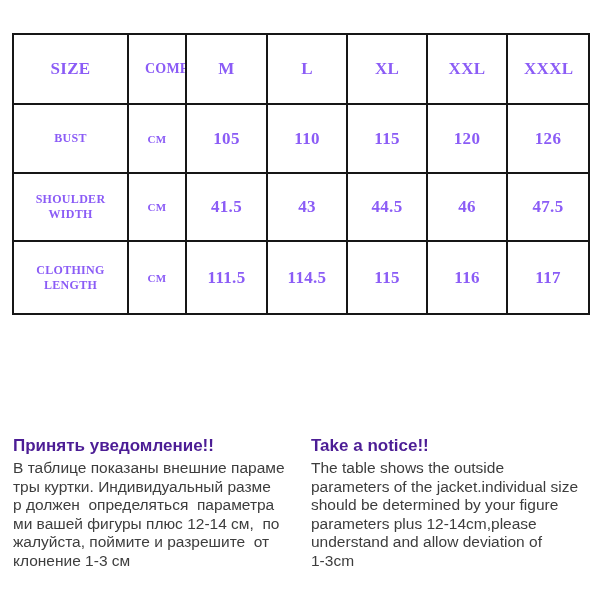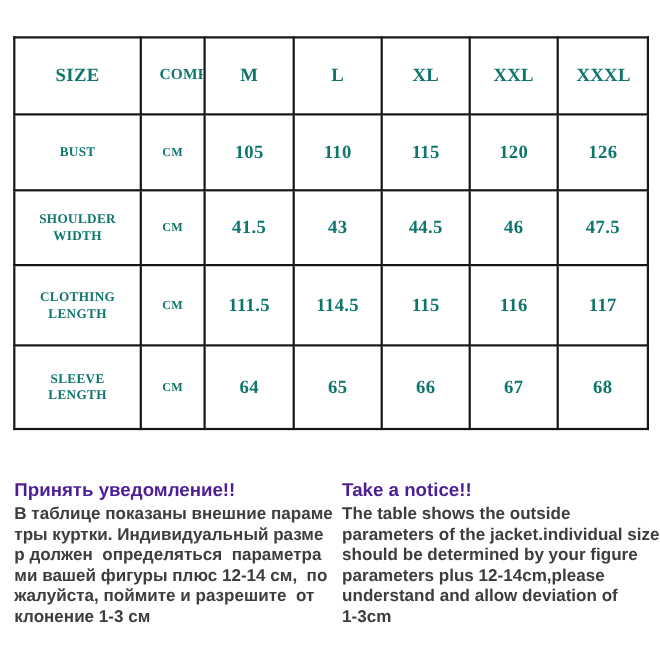--- a/index.html
+++ b/index.html
@@ -23,21 +23,21 @@
     border-collapse: collapse;
     table-layout: fixed;
   }
   table.size-chart th,
   table.size-chart td {
     border: 2px solid #161616;
     text-align: center;
     vertical-align: middle;
     font-family: "Liberation Serif", serif;
     font-weight: bold;
-    color: #0f766e;
+    color: #8b5cf6;
     padding: 16px;
     overflow: hidden;
   }
   tr.row-header  { height: 70px; }
   tr.row-bust    { height: 69px; }
   tr.row-shoulder{ height: 68px; }
   tr.row-clothing{ height: 73px; }
   tr.row-sleeve  { height: 76px; }
 
   .cell-main  { font-size: 17px; letter-spacing: 0.3px; }
@@ -55,21 +55,21 @@
   .notice.en { left: 311px; width: 285px; }
   .notice-title {
     font-size: 17px;
     font-weight: 700;
     color: #4c1d95;
     line-height: 20px;
     margin: 0 0 3px 0;
   }
   .notice-body {
     font-size: 15.5px;
-    font-weight: 700;
+    font-weight: 400;
     color: #3d3d3d;
     line-height: 18.5px;
     white-space: pre;
     margin: 0;
   }
 </style>
 </head>
 <body>
 
 <div class="page">
@@ -118,30 +118,20 @@
       <tr class="row-clothing">
         <td class="cell-label">CLOTHING
 LENGTH</td>
         <td class="cell-unit">CM</td>
         <td class="cell-main">111.5</td>
         <td class="cell-main">114.5</td>
         <td class="cell-main">115</td>
         <td class="cell-main">116</td>
         <td class="cell-main">117</td>
       </tr>
-      <tr class="row-sleeve">
-        <td class="cell-label">SLEEVE
-LENGTH</td>
-        <td class="cell-unit">CM</td>
-        <td class="cell-main">64</td>
-        <td class="cell-main">65</td>
-        <td class="cell-main">66</td>
-        <td class="cell-main">67</td>
-        <td class="cell-main">68</td>
-      </tr>
     </tbody>
   </table>
 
   <div class="notice ru">
     <p class="notice-title">Принять уведомление!!</p>
     <p class="notice-body">В таблице показаны внешние параме
 тры куртки. Индивидуальный разме
 р должен  определяться  параметра
 ми вашей фигуры плюс 12-14 см,  по
 жалуйста, поймите и разрешите  от

